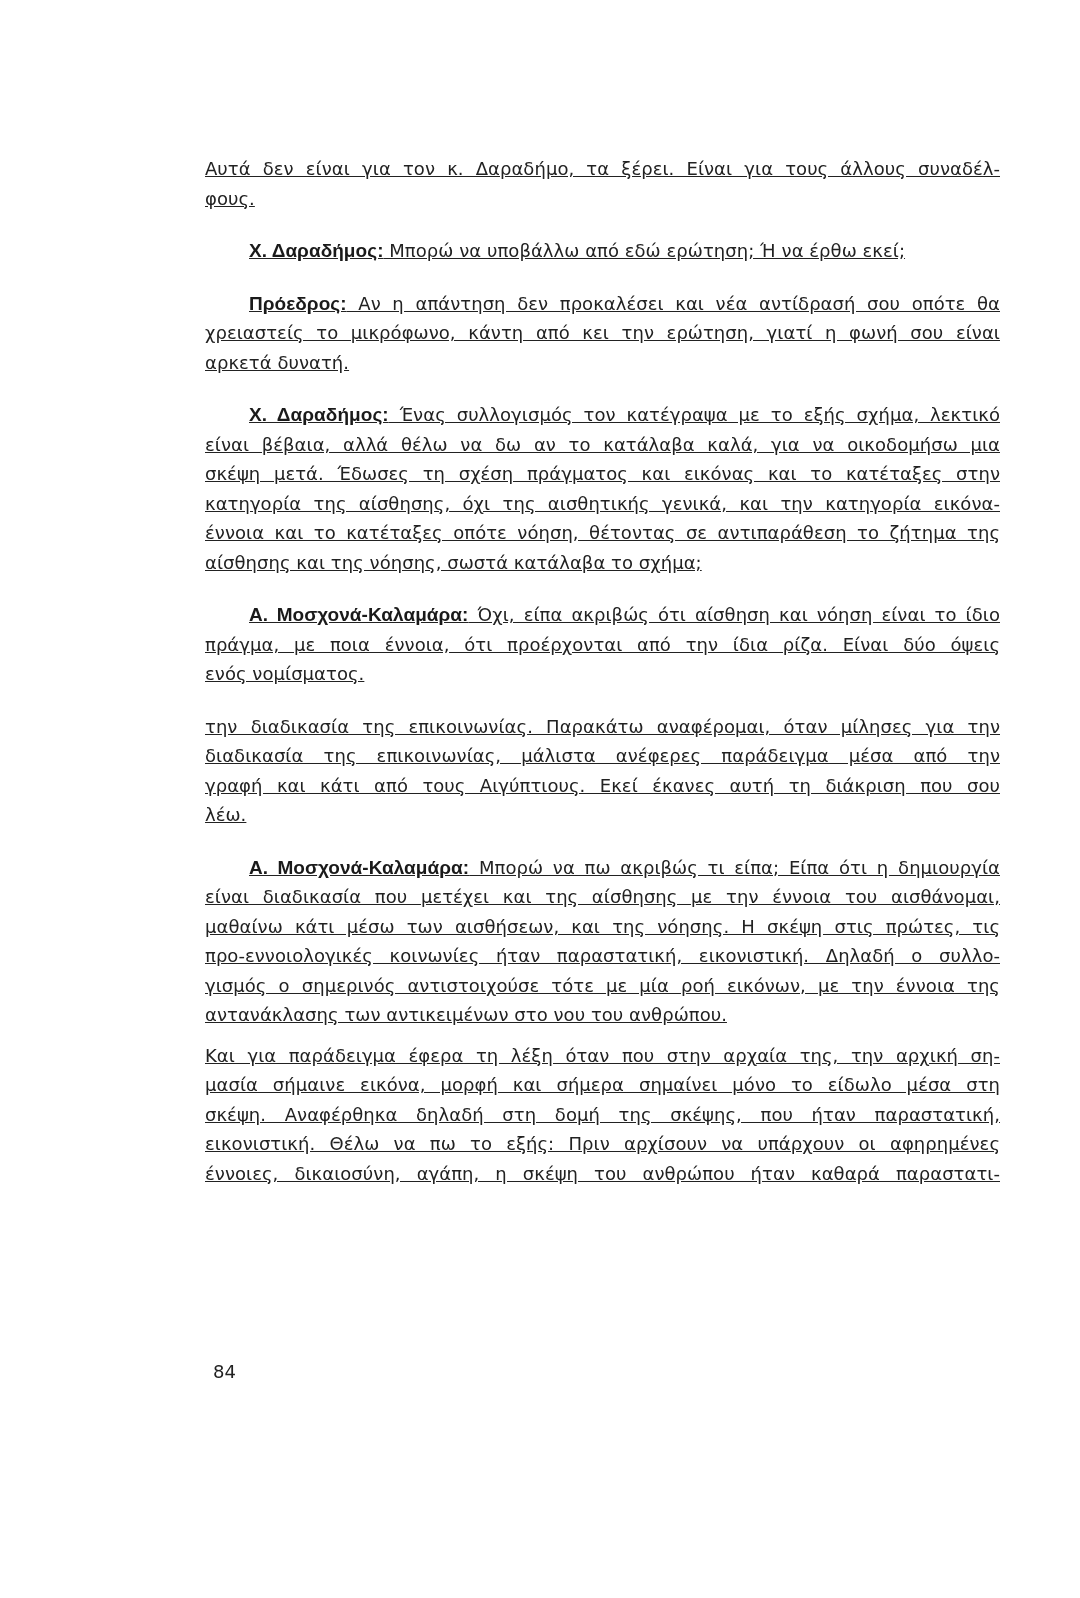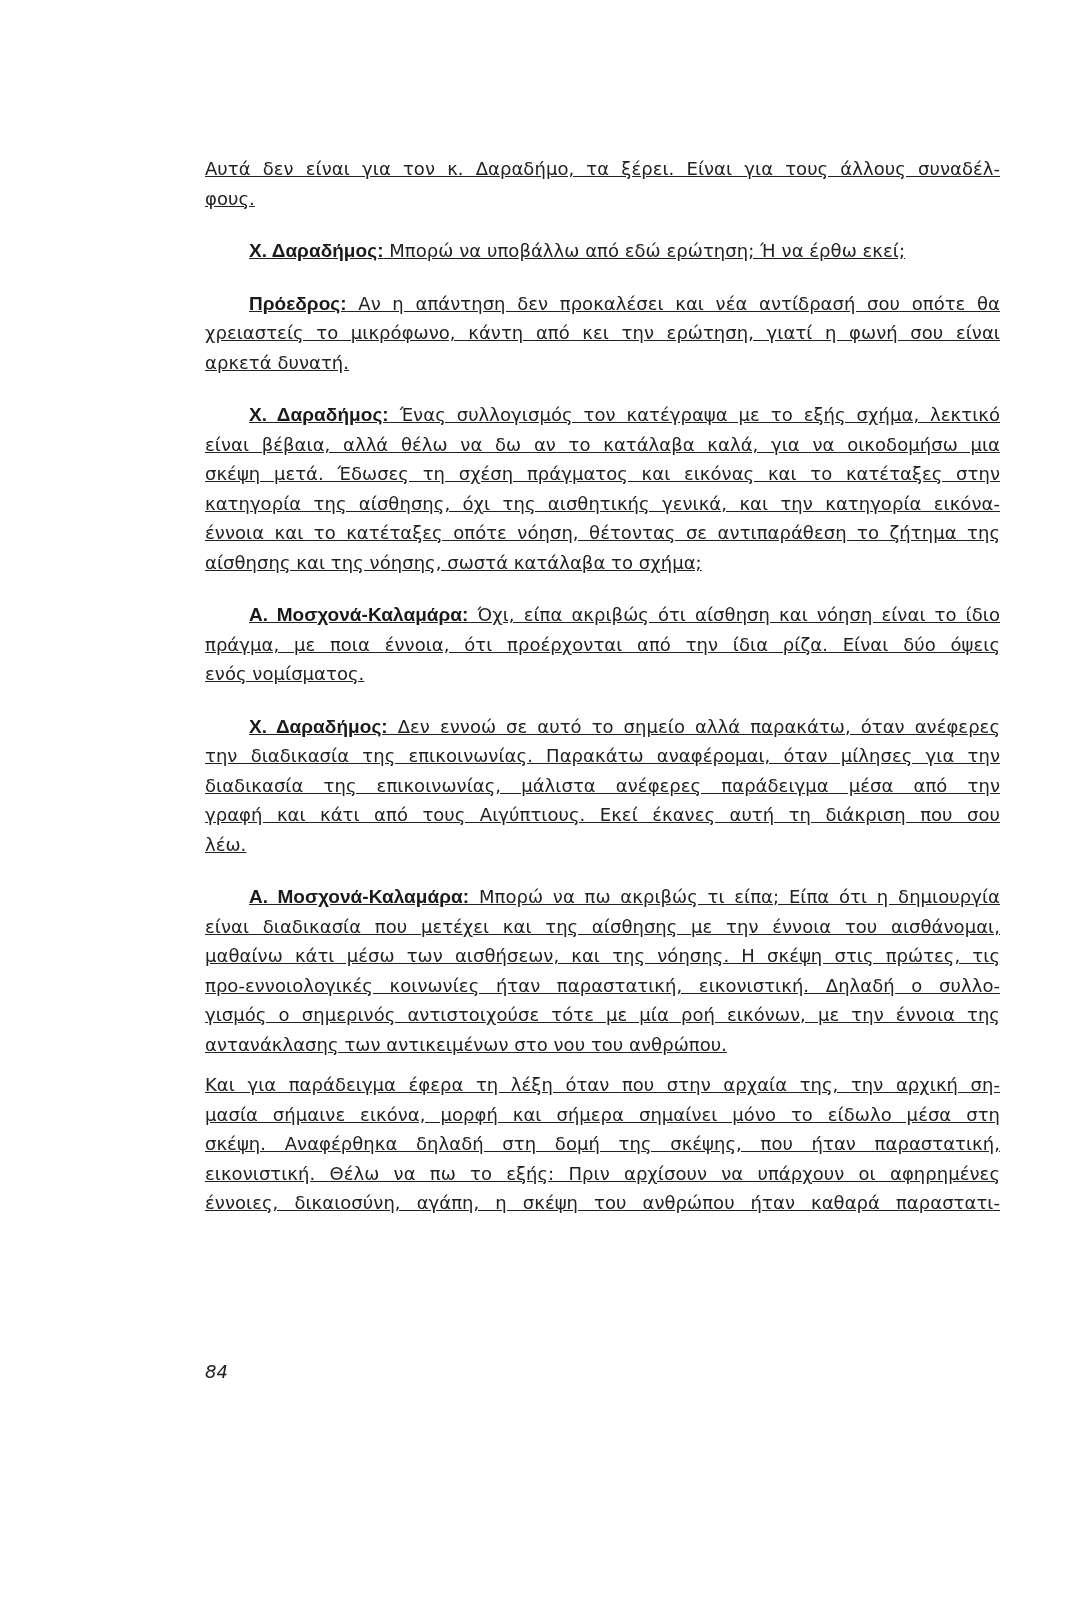--- a/index.html
+++ b/index.html
@@ -43,26 +43,25 @@
     }
     .speaker {
       font-family: "Liberation Sans", sans-serif;
       font-weight: bold;
       font-size: 19px;
       color: #1a1a1a;
       margin-left: 44px;
     }
     .page-number {
       position: absolute;
-      left: 205px;
+      left: 213px;
       top: 1360px;
       font-size: 18px;
       line-height: 24px;
       color: #222222;
-      font-style: italic;
     }
   </style>
 </head>
 <body>
 
 <div class="page">
 
   <div class="para">
     <span class="line">Αυτά δεν είναι για τον κ. Δαραδήμο, τα ξέρει. Είναι για τους άλλους συναδέλ-</span>
     <span class="line last">φους.</span>
@@ -87,21 +86,20 @@
     <span class="line last">αίσθησης και της νόησης, σωστά κατάλαβα το σχήμα;</span>
   </div>
 
   <div class="para">
     <span class="line"><span class="speaker">Α. Μοσχονά-Καλαμάρα:</span><span> Όχι, είπα ακριβώς ότι αίσθηση και νόηση είναι το ίδιο</span></span>
     <span class="line">πράγμα, με ποια έννοια, ότι προέρχονται από την ίδια ρίζα. Είναι δύο όψεις</span>
     <span class="line last">ενός νομίσματος.</span>
   </div>
 
   <div class="para">
-    <span class="line"><span class="speaker">Χ. Δαραδήμος:</span><span> Δεν εννοώ σε αυτό το σημείο αλλά παρακάτω, όταν ανέφερες</span></span>
     <span class="line">την διαδικασία της επικοινωνίας. Παρακάτω αναφέρομαι, όταν μίλησες για την</span>
     <span class="line">διαδικασία της επικοινωνίας, μάλιστα ανέφερες παράδειγμα μέσα από την</span>
     <span class="line">γραφή και κάτι από τους Αιγύπτιους. Εκεί έκανες αυτή τη διάκριση που σου</span>
     <span class="line last">λέω.</span>
   </div>
 
   <div class="para tight">
     <span class="line"><span class="speaker">Α. Μοσχονά-Καλαμάρα:</span><span> Μπορώ να πω ακριβώς τι είπα; Είπα ότι η δημιουργία</span></span>
     <span class="line">είναι διαδικασία που μετέχει και της αίσθησης με την έννοια του αισθάνομαι,</span>
     <span class="line">μαθαίνω κάτι μέσω των αισθήσεων, και της νόησης. Η σκέψη στις πρώτες, τις</span>

